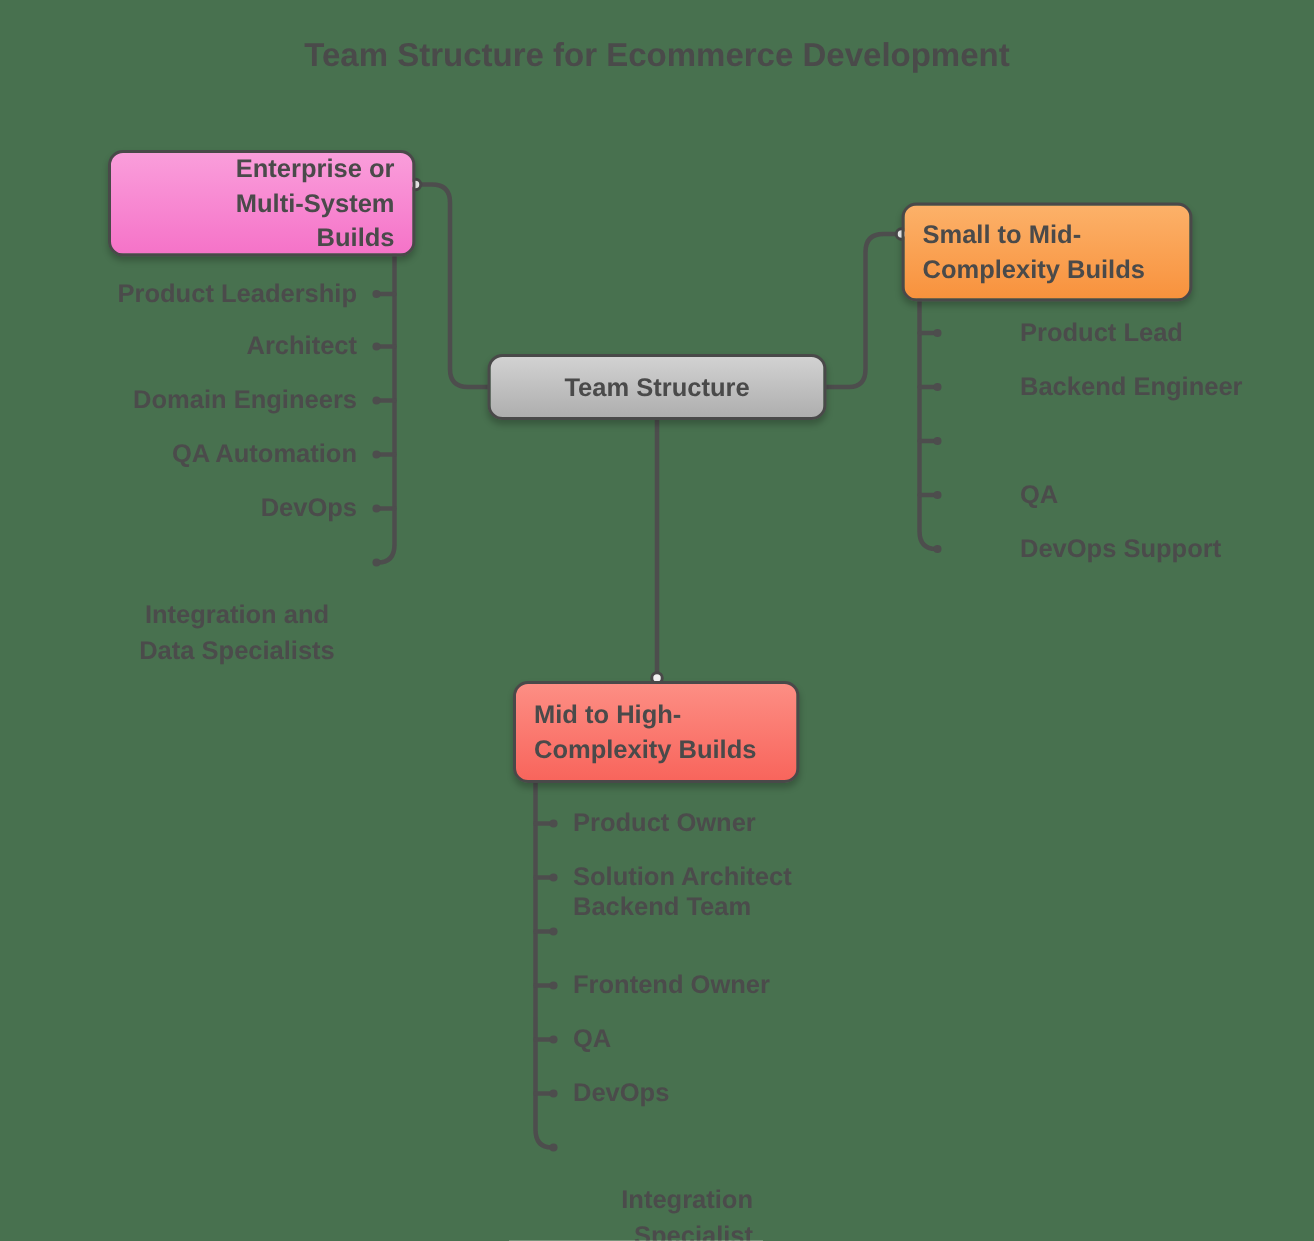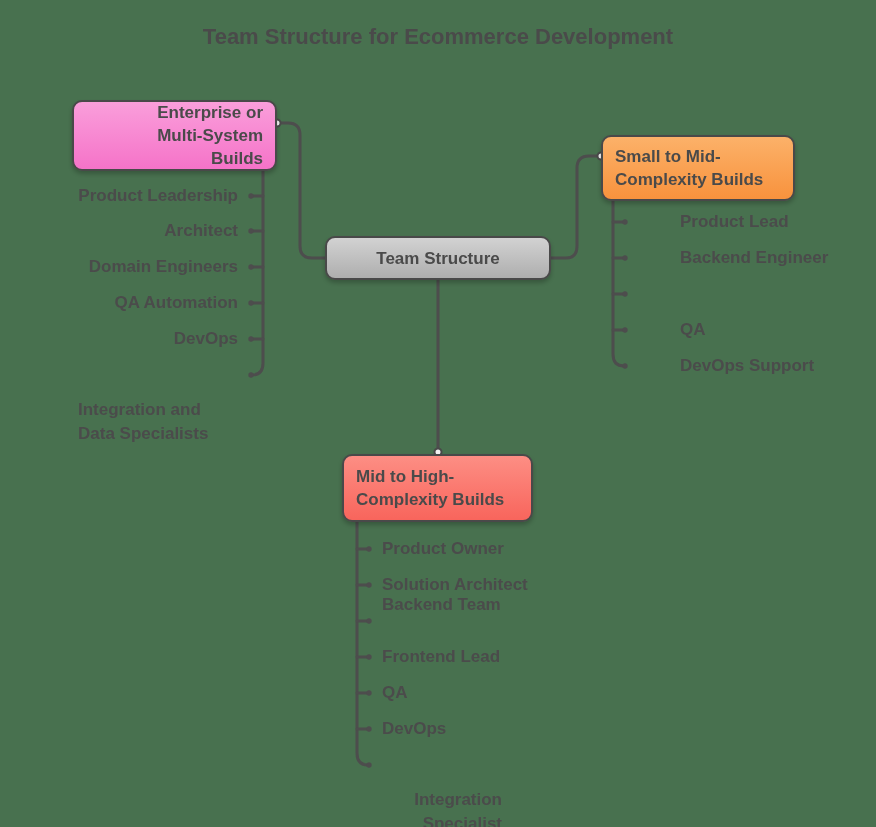--- a/index.html
+++ b/index.html
@@ -50,21 +50,21 @@
     left:325px;top:236px;width:226px;height:44px;
     justify-content:center;text-align:center;
     background:linear-gradient(to bottom,var(--root-top,#d2d2d2),var(--root-bottom,#aeaeae));
   }
   .item{
     position:absolute;
     font-size:17px;line-height:24px;font-weight:bold;
     color:var(--item-text,#4b4b4b);
     white-space:nowrap;
   }
-  .item.left{right:638px;text-align:left;}
+  .item.left{right:638px;text-align:center;}
   .item.right{left:632px;margin-left:48px;}
   .item.bottom{left:382px;text-align:right;}
   .item.wrap{white-space:normal;margin-top:35px;}
 </style>
 </head>
 <body>
 
 <div class="canvas">
 
   <svg class="wires" viewBox="0 0 876 827" aria-hidden="true">
@@ -132,18 +132,18 @@
   <div class="item left wrap" style="top:363px;width:160px">Integration and Data Specialists</div>
 
   <div class="item right" style="top:210px">Product Lead</div>
   <div class="item right" style="top:246px">Backend Engineer</div>
   <div class="item right" style="top:318px">QA</div>
   <div class="item right" style="top:354px">DevOps Support</div>
 
   <div class="item bottom" style="top:537px">Product Owner</div>
   <div class="item bottom" style="top:573px">Solution Architect</div>
   <div class="item bottom" style="top:593px">Backend Team</div>
-  <div class="item bottom" style="top:645px">Frontend Lead</div>
+  <div class="item bottom" style="top:645px">Frontend Owner</div>
   <div class="item bottom" style="top:681px">QA</div>
   <div class="item bottom" style="top:717px">DevOps</div>
   <div class="item bottom wrap" style="top:753px;width:120px">Integration Specialist</div>
 
 </div>
 
 </body></html>

